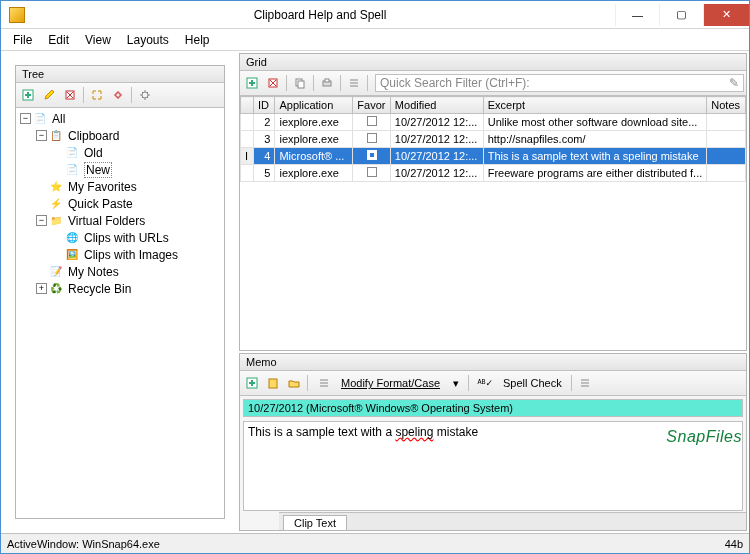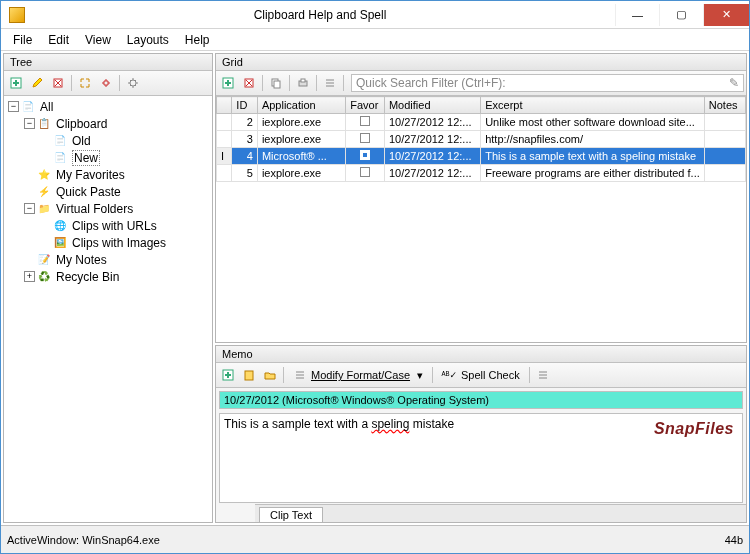--- a/index.html
+++ b/index.html
@@ -52,21 +52,21 @@
 }
 
 .main-area {
   flex: 1;
   display: flex;
   min-height: 0;
 }
 .tree-panel {
   width: 210px;
   border: 1px solid #b5b5b5;
-  margin: 2px;
+  margin: 14px;
   display: flex;
   flex-direction: column;
   background: #f5f5f5;
 }
 .panel-header {
   background: linear-gradient(#f5f5f5,#e4e4e4);
   padding: 2px 6px;
   border-bottom: 1px solid #c0c0c0;
   font-size: 11px;
 }
@@ -171,66 +171,66 @@
   margin-top: 2px;
   display: flex;
   flex-direction: column;
   background: #f5f5f5;
 }
 .memo-text-btn {
   padding: 0 6px;
   height: 20px;
   display: flex; align-items:center;
   cursor: pointer;
-  gap:4px;
+  gap:10px;
 }
 .memo-infoline {
   border: 1px solid #c0c0c0;
   background:#5eead4;
   margin: 3px 3px;
   padding: 2px 4px;
   font-size: 11px;
 }
 .memo-editor {
   flex:1;
   border: 1px solid #c0c0c0;
   background:#fff;
   margin: 1px 3px;
   padding: 3px 4px;
   font-size: 12px;
   position: relative;
 }
 .misspell { text-decoration: underline wavy red; text-decoration-skip-ink:none; }
 .watermark {
   position:absolute;
-  right:8px; top:6px;
+  right:0; top:6px;
   font-size: 16px;
   font-style: italic;
-  font-weight:bold;
-  color:#7f1d1d;
+  font-weight:normal;
+  color:#15803d;
   letter-spacing:0.5px;
   pointer-events:none;
 }
 .memo-tabs {
   border-top:1px solid #c0c0c0;
   padding: 2px 4px 0 4px;
   background:#eaeaea;
   margin-left:39px;
 }
 .memo-tab {
   display:inline-block;
   border:1px solid #b5b5b5;
   border-bottom:none;
   padding: 1px 10px;
   background:#fff;
   font-size:11px;
   cursor:pointer;
 }
 .statusbar {
-  height: 28px;
+  height: 20px;
   border-top:1px solid #c0c0c0;
   background:#f0f0f0;
   display:flex;
   align-items:center;
   padding: 7px 6px;
   font-size: 11px;
 }
 .statusbar .spacer{flex:1;}
 
 svg { width:14px;height:14px; }

